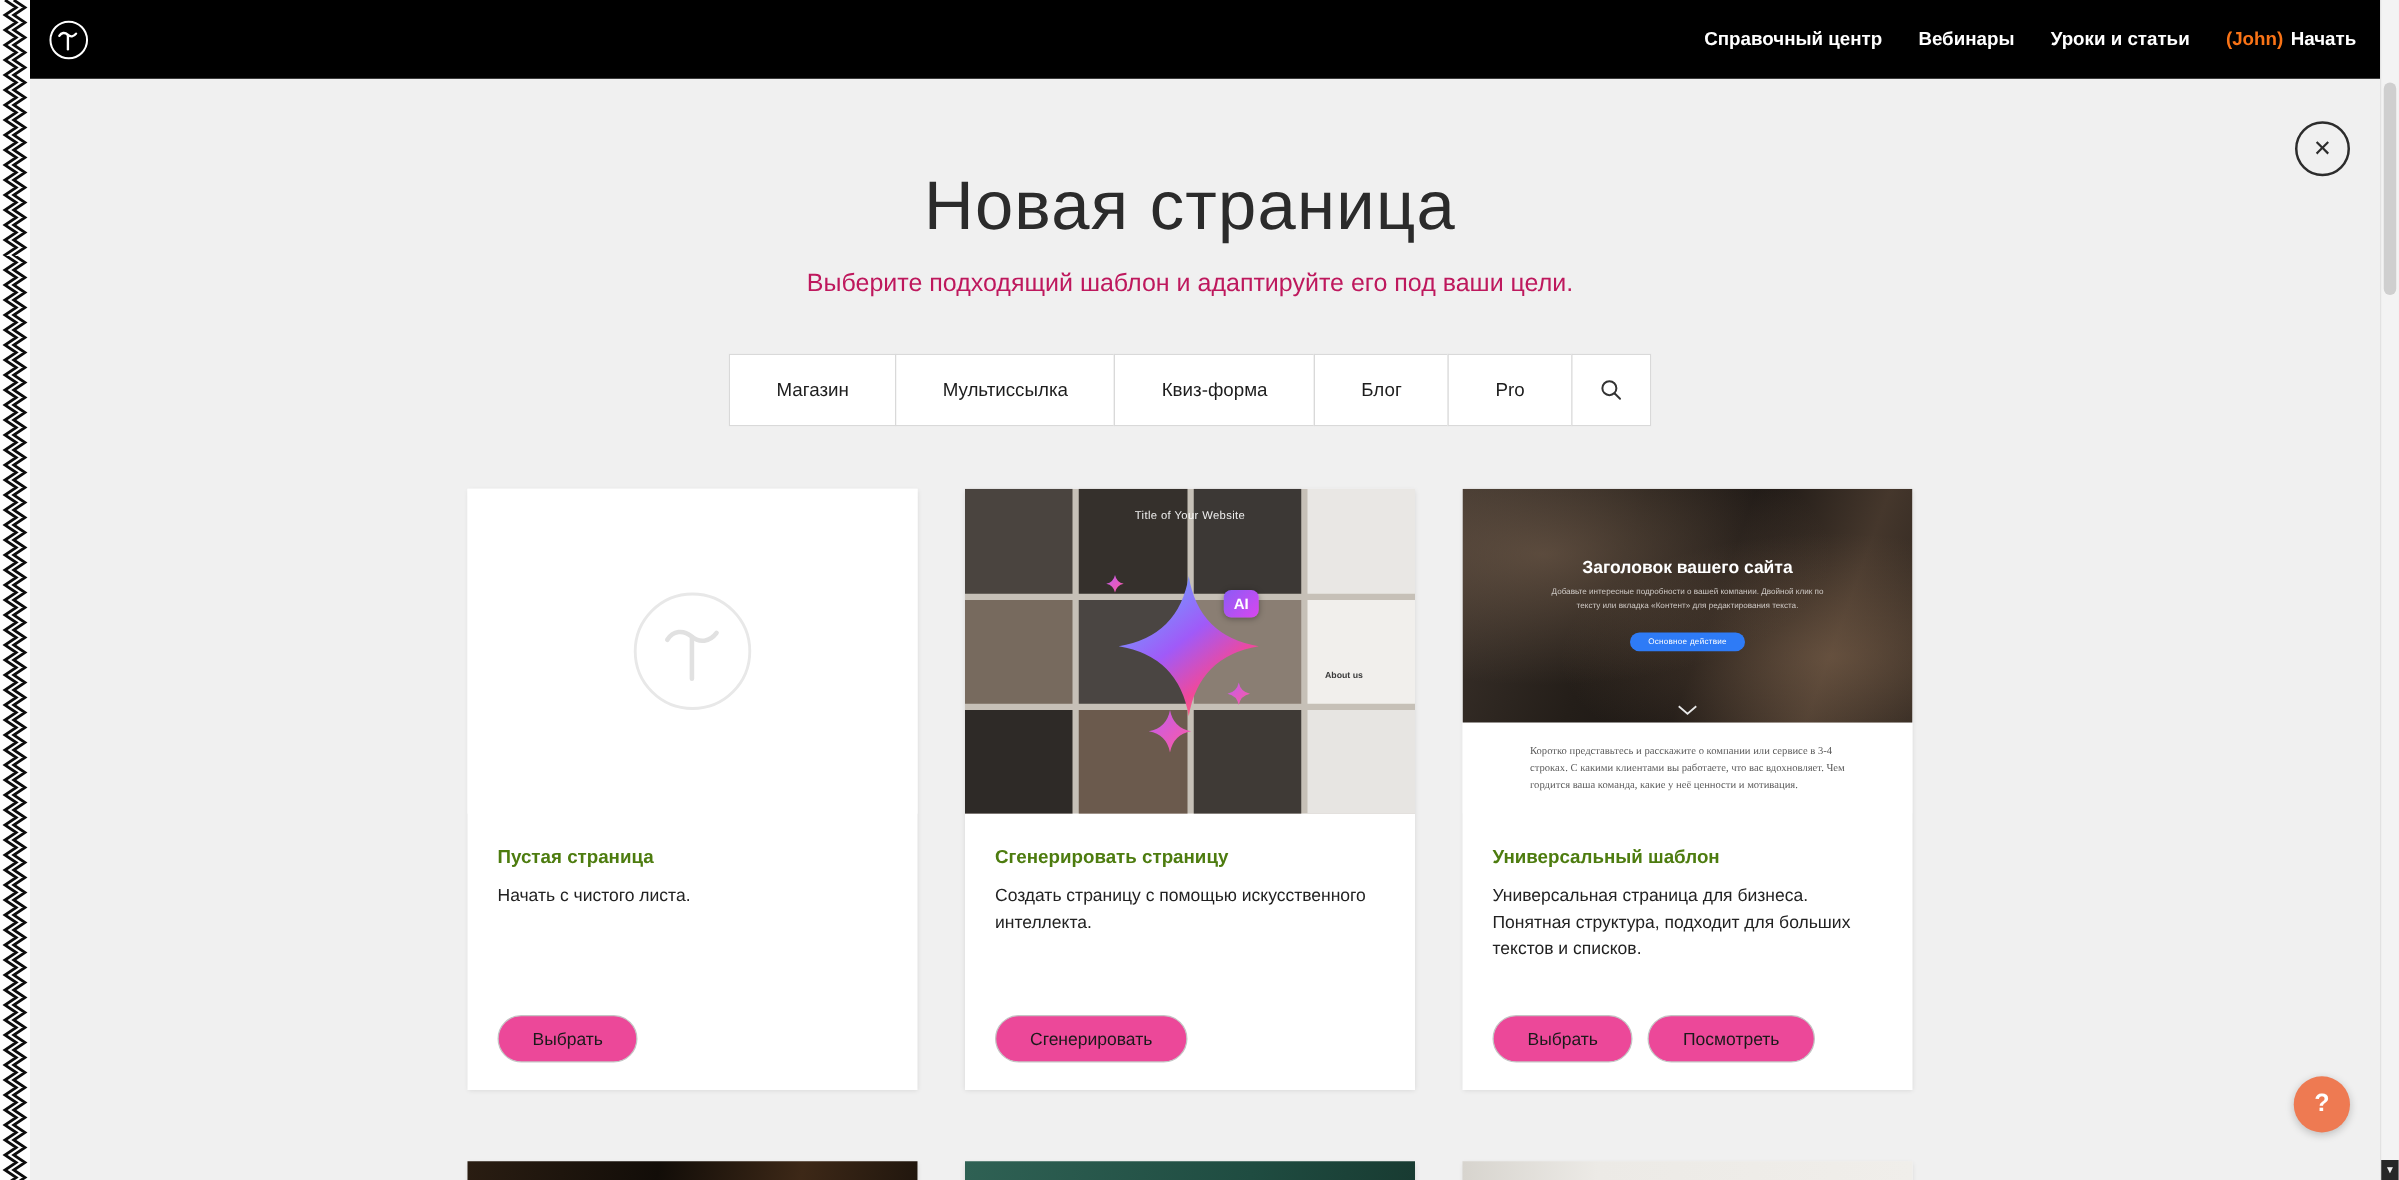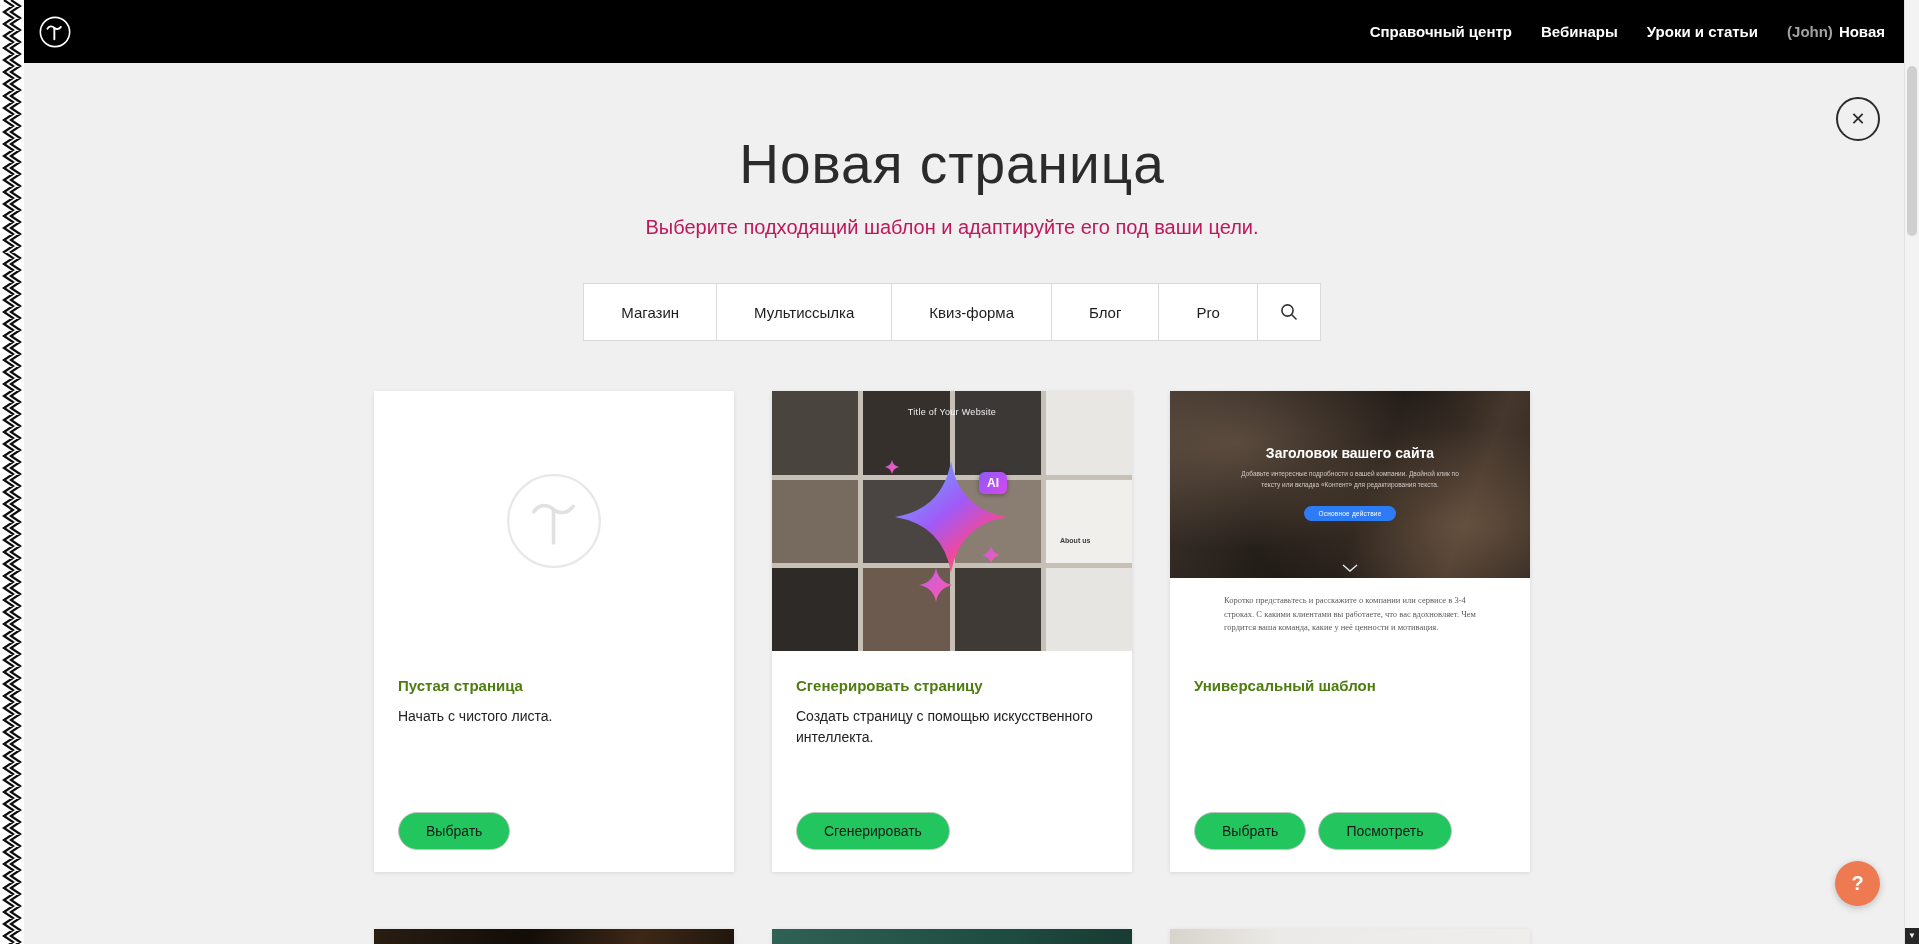--- a/index.html
+++ b/index.html
@@ -29,21 +29,21 @@
   header { position:absolute; top:0; left:0; right:15px; height:63px; background:#000;
     display:flex; align-items:stretch; padding-right:19px; z-index:100; }
   .logo { align-self:center; margin-left:38px; width:34px; height:34px; flex:none; cursor:pointer; }
   nav.nav-left { display:flex; margin-left:26px; gap:32px; align-items:stretch; }
   nav.nav-right { margin-left:auto; display:flex; gap:29px; align-items:stretch; }
   .nav-item { display:flex; align-items:center; color:#fff; font-size:15px; font-weight:700;
     position:relative; cursor:pointer; white-space:nowrap; }
   .nav-item.active::after { content:""; position:absolute; left:-14px; right:-14px; bottom:0;
     height:4px; background:#f4511e; }
   .user-block { display:flex; align-items:center; gap:6px; cursor:pointer; }
-  .user-name { color:#a3a3a3; font-size:15px; font-weight:700; }
+  .user-name { color:#f97316; font-size:15px; font-weight:700; }
   .logout { color:#fff; font-size:15px; font-weight:700; }
 
   
   main { position:absolute; top:63px; left:0; right:15px; bottom:0; background:#f0f0f0; overflow:hidden; }
 
   .close-btn { position:absolute; top:34px; right:24px; width:44px; height:44px; border-radius:50%;
     border:2px solid #2c2c2c; background:transparent; display:flex; align-items:center; justify-content:center;
     font-size:18px; color:#2c2c2c; cursor:pointer; z-index:50; }
 
   h1.page-title { margin:70px 0 0; text-align:center; font-size:55px; font-weight:300;
@@ -63,21 +63,21 @@
   
   .cards-row { margin-top:50px; display:flex; justify-content:center; gap:38px; }
   .card { width:360px; height:481px; background:#fff; display:flex; flex-direction:column;
     box-shadow:0 1px 4px rgba(0,0,0,.10); cursor:pointer; }
   .preview { height:260px; flex:none; position:relative; overflow:hidden; }
   .card-body { flex:1; display:flex; flex-direction:column; padding:26px 24px 22px; }
   .card-title { font-size:15px; font-weight:700; color:#4d7c0f; }
   .card-desc { margin-top:12px; font-size:14px; color:#222; line-height:1.5; }
   .card-buttons { margin-top:auto; display:flex; gap:12px; }
   .pill-btn { height:38px; padding:0 27px; border-radius:19px; border:1px solid #c4c4c4;
-    background:#22c55e; font-size:14px; color:#1a1a1a; display:flex; align-items:center;
+    background:#ec4899; font-size:14px; color:#1a1a1a; display:flex; align-items:center;
     cursor:pointer; font-family:inherit; }
 
   
   .preview-blank { display:flex; align-items:center; justify-content:center; background:#fff; }
 
   
   .collage { position:absolute; inset:0; display:grid; grid-template-columns:repeat(4,1fr);
     grid-template-rows:repeat(3,1fr); gap:5px; background:#c6c0b7; }
   .cell:nth-child(1){background:#4a443f;} .cell:nth-child(2){background:#35302c;}
   .cell:nth-child(3){background:#3c3835;} .cell:nth-child(4){background:#e9e7e4;}
@@ -129,21 +129,21 @@
     <circle cx="18" cy="18" r="15.5" fill="none" stroke="#ffffff" stroke-width="1.7"></circle>
     <path d="M10,14.5 C11.8,11.6 14.8,11.3 17.1,13.5 C19.4,15.7 22.2,15.3 24.2,12.6" fill="none" stroke="#ffffff" stroke-width="2" stroke-linecap="round"></path>
     <path d="M17.3,14 L17.3,25.8" fill="none" stroke="#ffffff" stroke-width="2" stroke-linecap="round"></path>
   </svg>
   <nav class="nav-right">
     <div class="nav-item">Справочный центр</div>
     <div class="nav-item">Вебинары</div>
     <div class="nav-item">Уроки и статьи</div>
     <div class="nav-item user-block">
       <span class="user-name">(John)</span>
-      <span class="logout">Новая</span>
+      <span class="logout">Начать</span>
     </div>
   </nav>
 </header>
 
 <main>
 
   <div class="close-btn">
     <span>✕</span>
   </div>
 
@@ -239,20 +239,21 @@
           <svg class="uni-chevron" width="16" height="8" viewBox="0 0 16 8">
             <polyline points="1,1 8,7 15,1" fill="none" stroke="#e8e8e8" stroke-width="1.4"></polyline>
           </svg>
         </div>
         <div class="uni-body">
           <p>Коротко представьтесь и расскажите о компании или сервисе в 3-4 строках. С какими клиентами вы работаете, что вас вдохновляет. Чем гордится ваша команда, какие у неё ценности и мотивация.</p>
         </div>
       </div>
       <div class="card-body">
         <div class="card-title">Универсальный шаблон</div>
+        <div class="card-desc">Универсальная страница для бизнеса. Понятная структура, подходит для больших текстов и списков.</div>
         <div class="card-buttons">
           <button class="pill-btn">Выбрать</button>
           <button class="pill-btn">Посмотреть</button>
         </div>
       </div>
     </article>
   </div>
 
   <div class="cards-row2">
     <div class="strip strip-a"></div>

